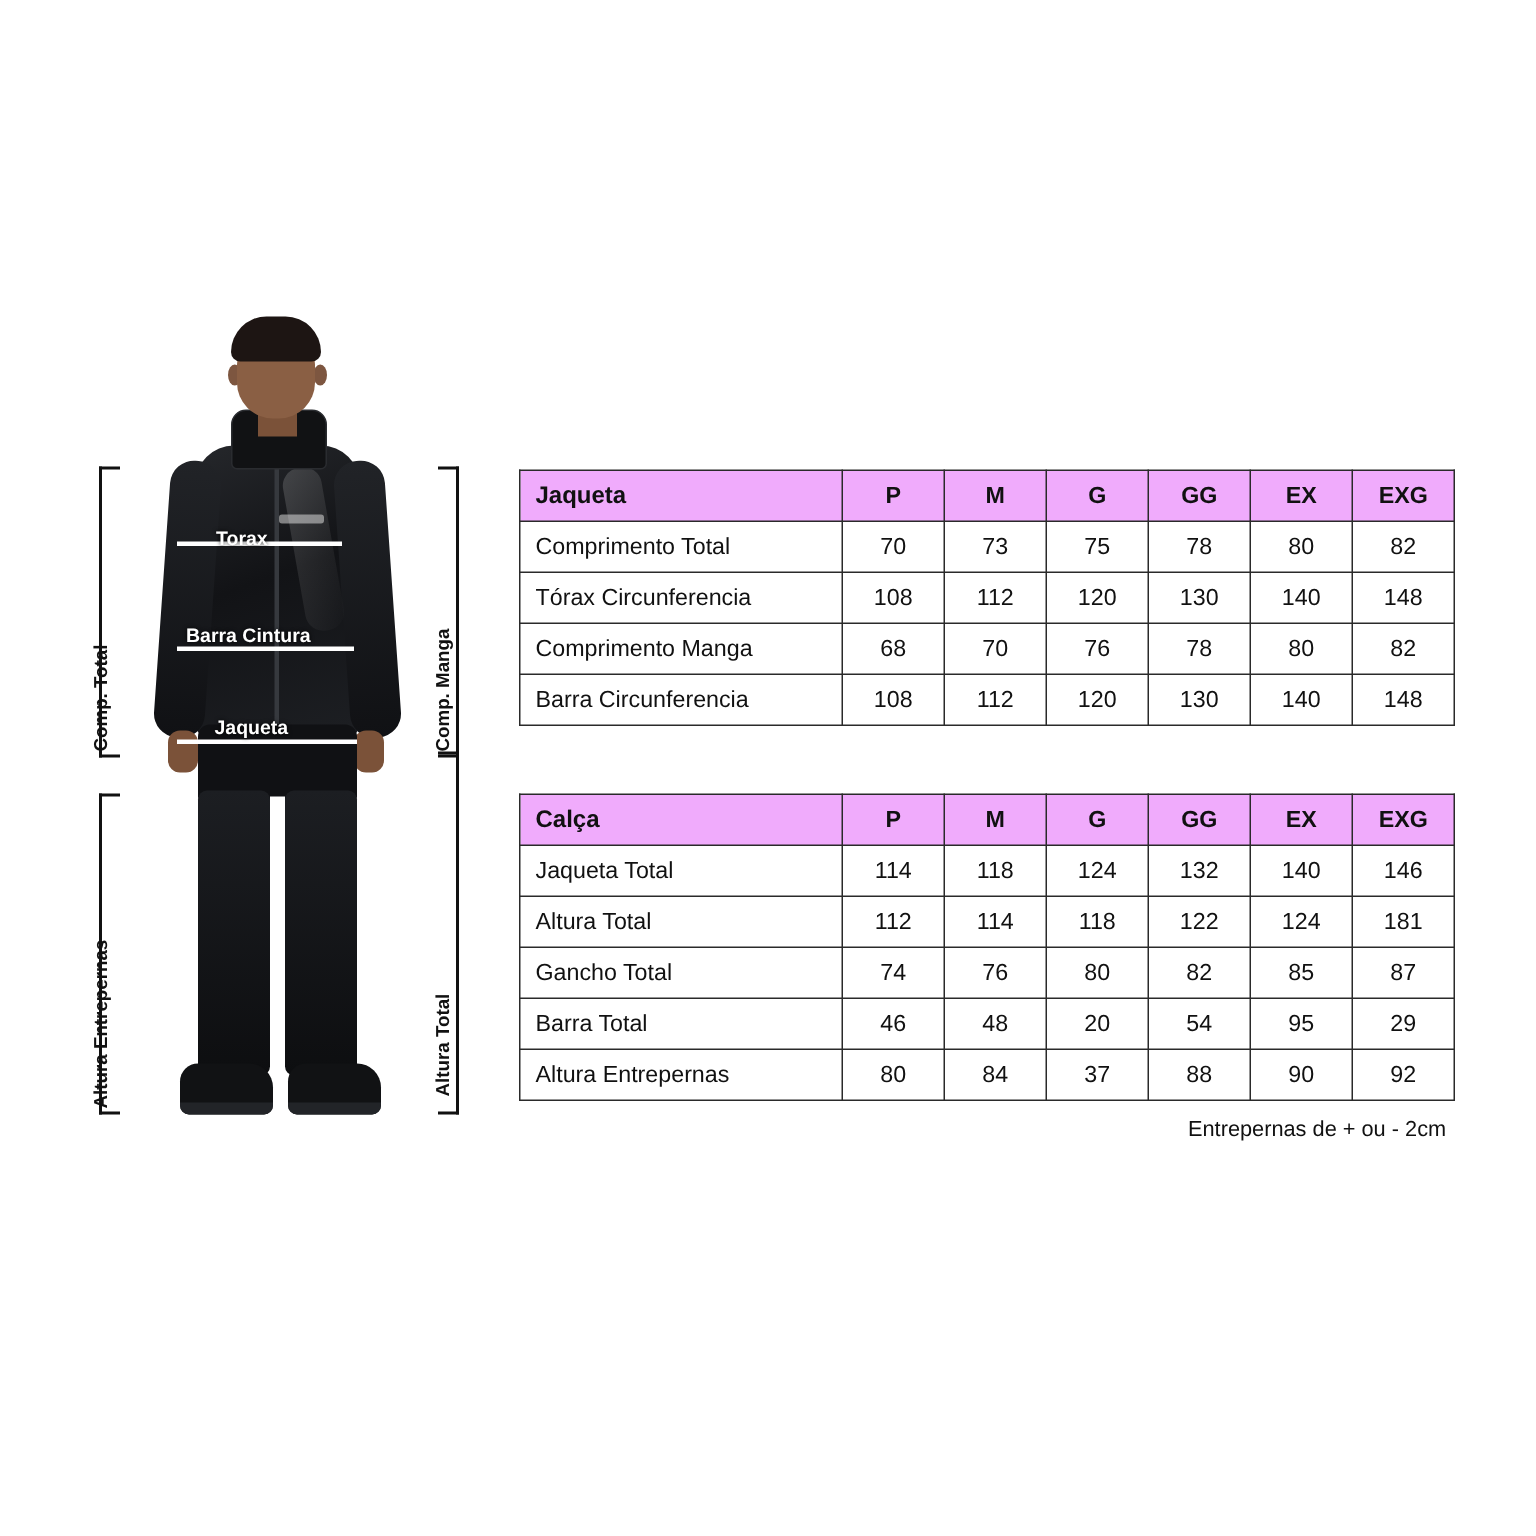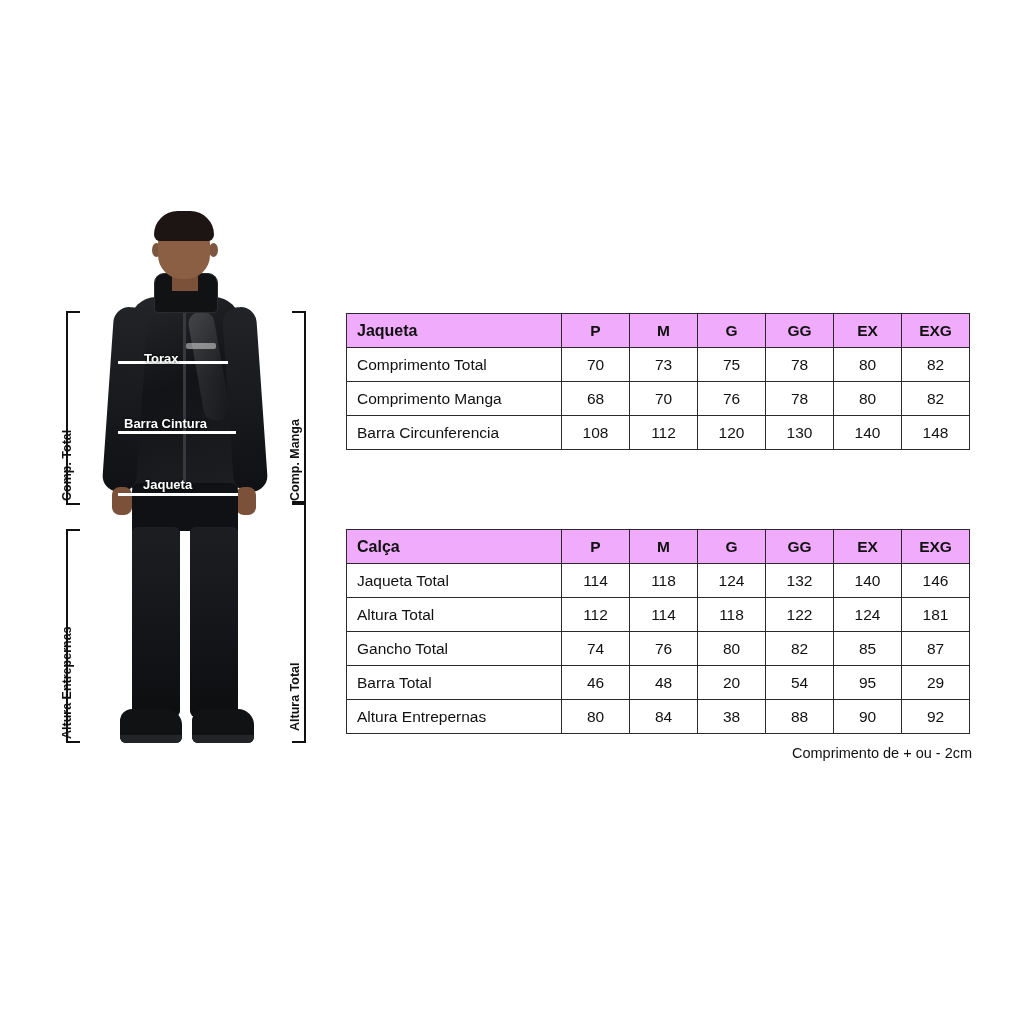--- a/index.html
+++ b/index.html
@@ -325,20 +325,29 @@
         <tr>
           <td class="rowhead">Comprimento Total</td>
           <td class="val">70</td>
           <td class="val">73</td>
           <td class="val">75</td>
           <td class="val">78</td>
           <td class="val">80</td>
           <td class="val">82</td>
         </tr>
         <tr>
+          <td class="rowhead">Tórax Circunferencia</td>
+          <td class="val">108</td>
+          <td class="val">112</td>
+          <td class="val">120</td>
+          <td class="val">130</td>
+          <td class="val">140</td>
+          <td class="val">148</td>
+        </tr>
+        <tr>
           <td class="rowhead">Comprimento Manga</td>
           <td class="val">68</td>
           <td class="val">70</td>
           <td class="val">76</td>
           <td class="val">78</td>
           <td class="val">80</td>
           <td class="val">82</td>
         </tr>
         <tr>
           <td class="rowhead">Barra Circunferencia</td>
@@ -409,24 +418,24 @@
           <td class="val">48</td>
           <td class="val">20</td>
           <td class="val">54</td>
           <td class="val">95</td>
           <td class="val">29</td>
         </tr>
         <tr>
           <td class="rowhead">Altura Entrepernas</td>
           <td class="val">80</td>
           <td class="val">84</td>
-          <td class="val">38</td>
+          <td class="val">37</td>
           <td class="val">88</td>
           <td class="val">90</td>
           <td class="val">92</td>
         </tr>
       </tbody>
     </table>
   </div>
 
-  <div class="tolerance" style="left:792px; top:745px;">Comprimento de  + ou - 2cm</div>
+  <div class="tolerance" style="left:792px; top:745px;">Entrepernas de  + ou - 2cm</div>
 
 </div>
 
 </body></html>

